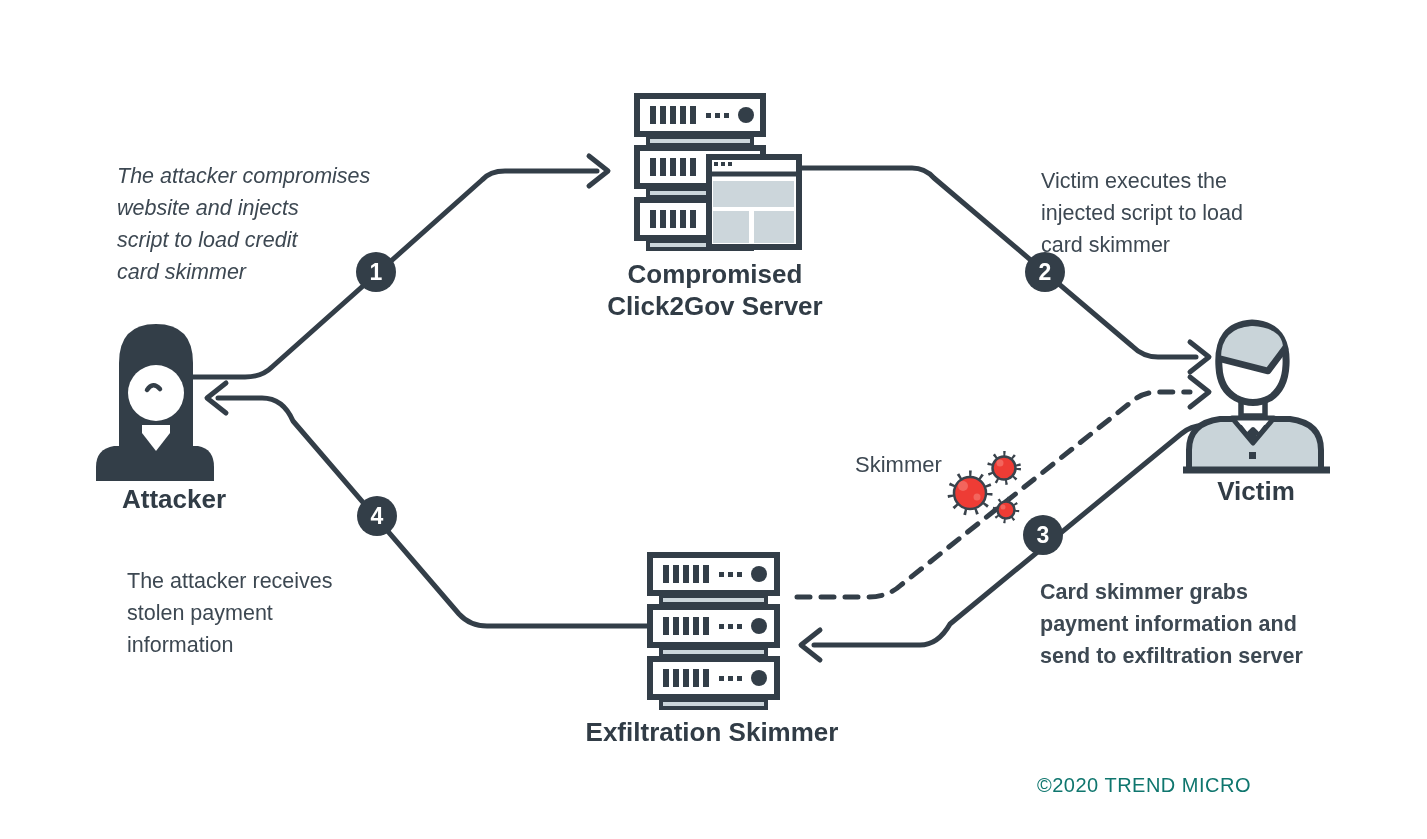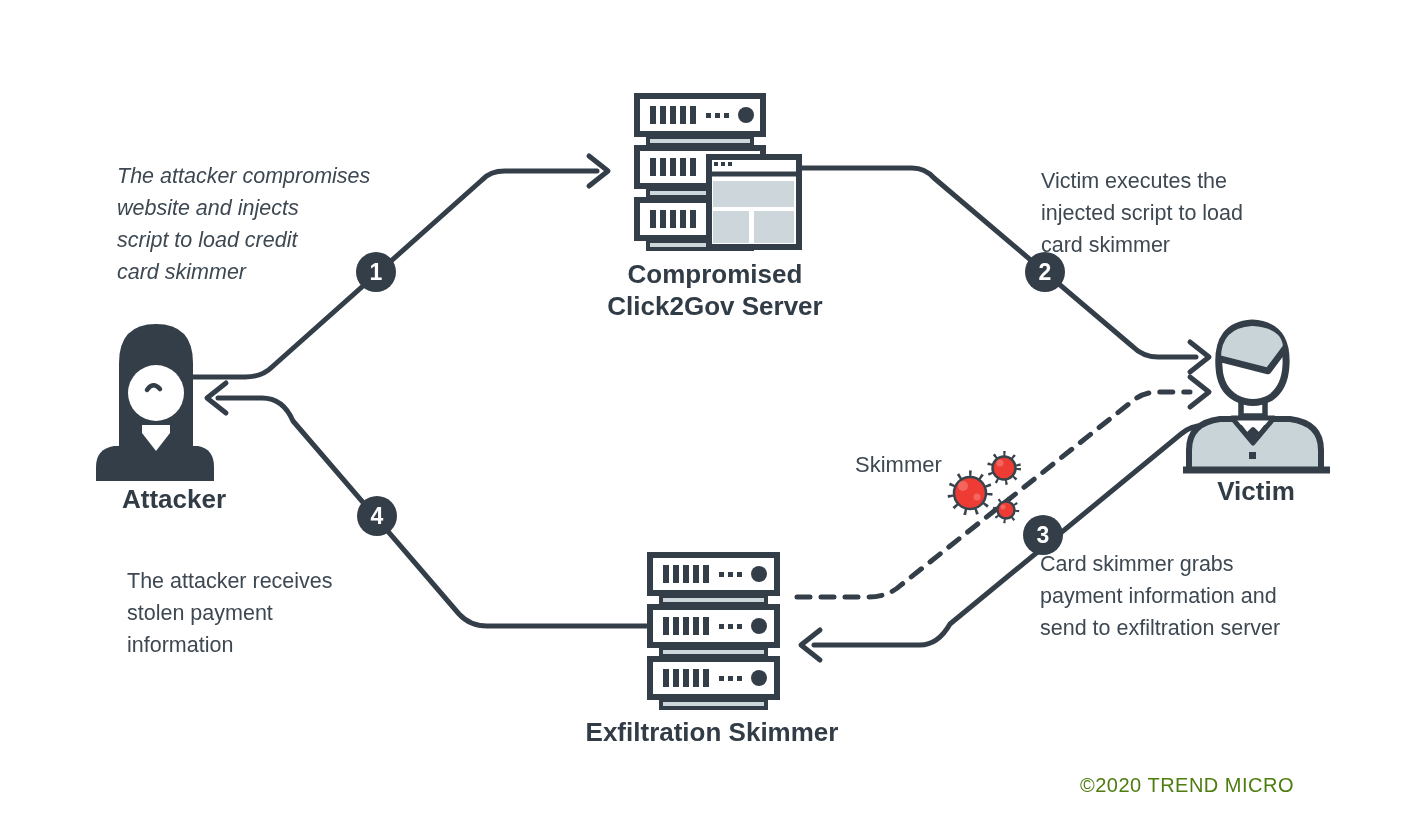--- a/index.html
+++ b/index.html
@@ -41,24 +41,24 @@
     border-radius:50%;
     background:#333e48;
     color:#ffffff;
     font-size:23px;
     font-weight:bold;
     display:flex;align-items:center;justify-content:center;
   }
   .copyright{
     position:absolute;
     left:1037px;top:774px;width:300px;
-    text-align:center;
+    text-align:left;
     font-size:20px;
     letter-spacing:0.5px;
-    color:#4d7c0f;
+    color:#0f766e;
   }
 </style>
 </head>
 <body>
 
 <div class="canvas">
 
   <svg class="layer" width="1427" height="839" viewBox="0 0 1427 839">
 
     <g fill="none" stroke="#333e48" stroke-width="5" stroke-linecap="round" stroke-linejoin="round">
@@ -222,21 +222,21 @@
     <span>4</span>
   </div>
 
   <div class="step-text" style="left:117px;top:160px;font-style:italic;">The attacker compromises
 website and injects
 script to load credit
 card skimmer</div>
   <div class="step-text" style="left:1041px;top:153px;margin-top:12px;">Victim executes the
 injected script to load
 card skimmer</div>
-  <div class="step-text" style="left:1040px;top:548px;">Card skimmer grabs
+  <div class="step-text" style="left:1040px;top:576px;font-weight:bold;">Card skimmer grabs
 payment information and
 send to exfiltration server</div>
   <div class="step-text" style="left:127px;top:558px;margin-top:7px;">The attacker receives
 stolen payment
 information</div>
 
   <div class="node-label" style="left:152px;top:483px;margin-left:22px;">Attacker</div>
   <div class="node-label" style="left:715px;top:258px;">Compromised
 Click2Gov Server</div>
   <div class="node-label" style="left:1256px;top:475px;">Victim</div>

